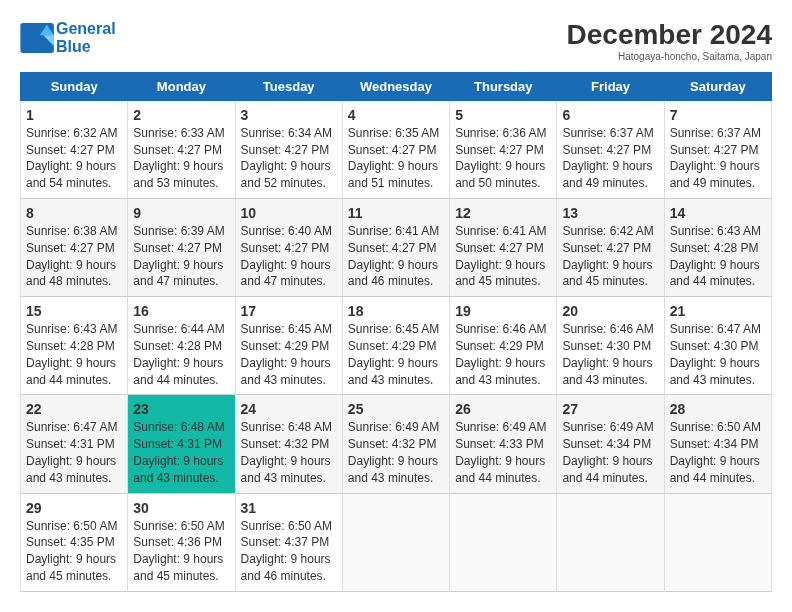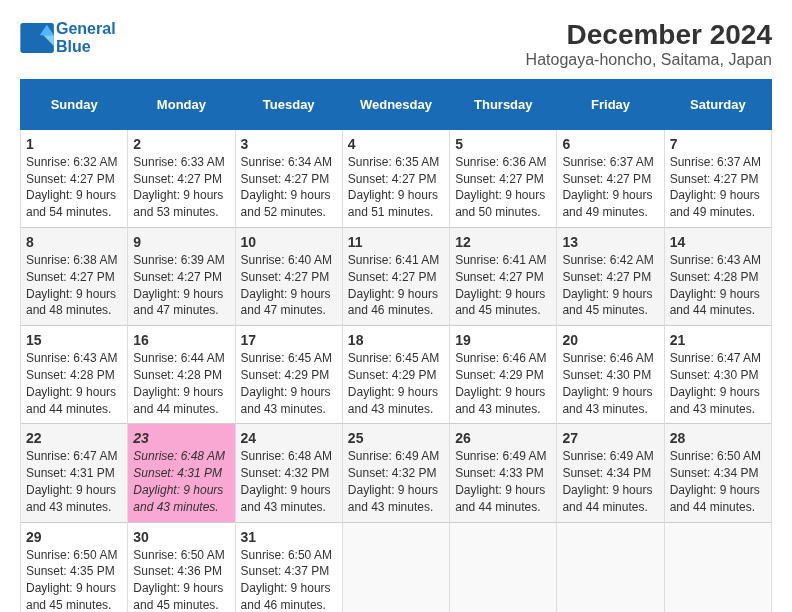--- a/index.html
+++ b/index.html
@@ -36,33 +36,33 @@
     .title-block {
       text-align: right;
     }
     .month-title {
       font-size: 28px;
       font-weight: bold;
       color: #333;
       line-height: 1.1;
     }
     .location {
-      font-size: 16px;
+      font-size: 10px;
       color: #555;
     }
     table {
       width: 100%;
       border-collapse: collapse;
       font-size: 11px;
     }
     thead th {
       background-color: #1a6bb5;
       color: #fff;
       text-align: center;
-      padding: 17px 4px;
+      padding: 6px 4px;
       font-size: 13px;
       font-weight: bold;
       border: 1px solid #1a6bb5;
     }
     tbody tr {
       border-bottom: 1px solid #ccc;
     }
     tbody td {
       vertical-align: top;
       padding: 6px 5px;
@@ -212,21 +212,21 @@
         <td>
           <div class="day-num">21</div>
           <div class="day-info">Sunrise: 6:47 AM<br>Sunset: 4:30 PM<br>Daylight: 9 hours and 43 minutes.</div>
         </td>
       </tr>
       <tr style="background: rgb(245, 245, 245); padding-left: 36px;">
         <td style="background: rgb(245, 245, 245);">
           <div class="day-num">22</div>
           <div class="day-info">Sunrise: 6:47 AM<br>Sunset: 4:31 PM<br>Daylight: 9 hours and 43 minutes.</div>
         </td>
-        <td style="background: #f9a8d4; font-style: italic;">
+        <td style="background: #14b8a6;">
           <div class="day-num">23</div>
           <div class="day-info">Sunrise: 6:48 AM<br>Sunset: 4:31 PM<br>Daylight: 9 hours and 43 minutes.</div>
         </td>
         <td style="background: rgb(245, 245, 245);">
           <div class="day-num">24</div>
           <div class="day-info">Sunrise: 6:48 AM<br>Sunset: 4:32 PM<br>Daylight: 9 hours and 43 minutes.</div>
         </td>
         <td style="background: rgb(245, 245, 245);">
           <div class="day-num">25</div>
           <div class="day-info">Sunrise: 6:49 AM<br>Sunset: 4:32 PM<br>Daylight: 9 hours and 43 minutes.</div>

